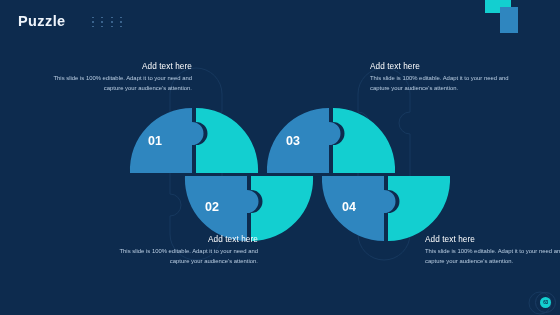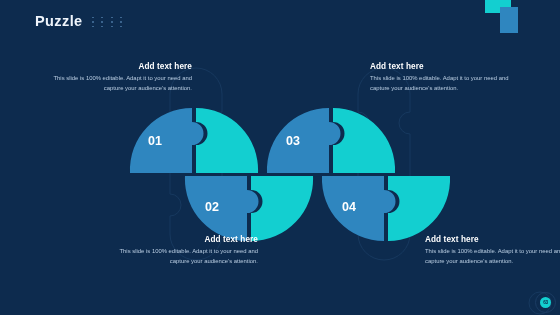--- a/index.html
+++ b/index.html
@@ -15,21 +15,21 @@
   #slide {
     position:absolute; inset:0;
     width:560px; height:315px;
     background:#0d2B4E;
     overflow:hidden;
   }
 
   
   #title {
     position:absolute;
-    left:35px; top:13px;
+    left:18px; top:13px;
     font-size:14.5px;
     font-weight:bold;
     color:#eef4fb;
     letter-spacing:.4px;
   }
   #dot-grid {
     position:absolute;
     left:88px; top:15px;
     width:38px; height:14px;
     display:grid;
@@ -70,21 +70,21 @@
   #puzzle {
     position:absolute;
     left:0; top:0;
     width:560px; height:315px;
   }
 
   
   .txt { position:absolute; width:150px; }
   .txt .head {
     font-size:8.2px;
-    font-weight:bold;
+    font-weight:normal;
     color:#ffffff;
     margin-bottom:3px;
     letter-spacing:.1px;
   }
   .txt .body {
     font-size:5.9px;
     line-height:1.65;
     color:#b9cde2;
   }
   .txt.right-align { text-align:right; }

